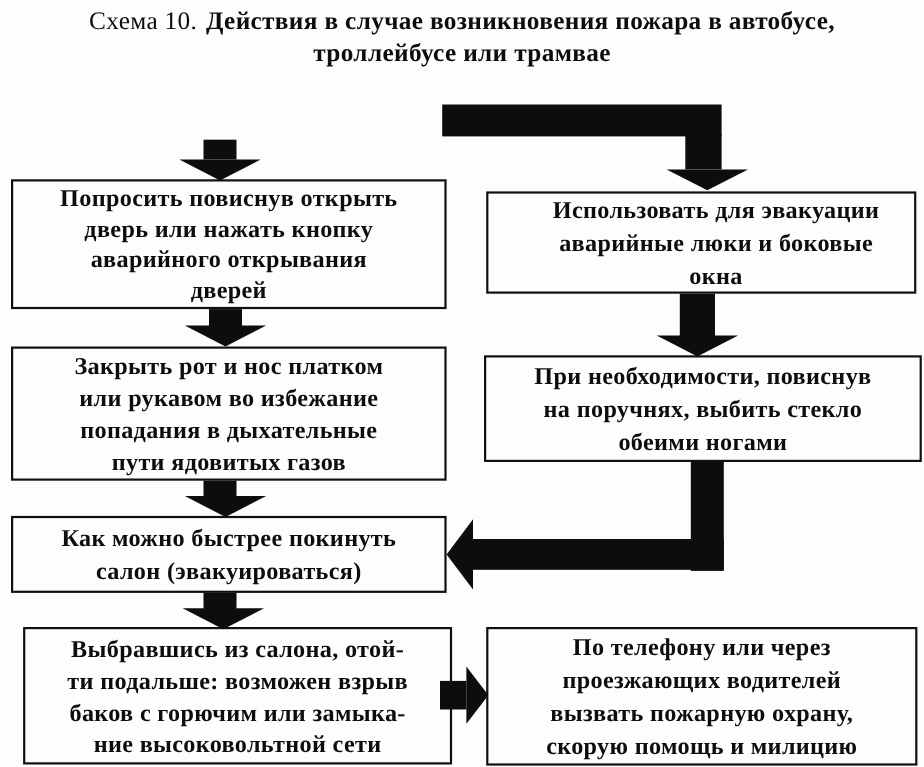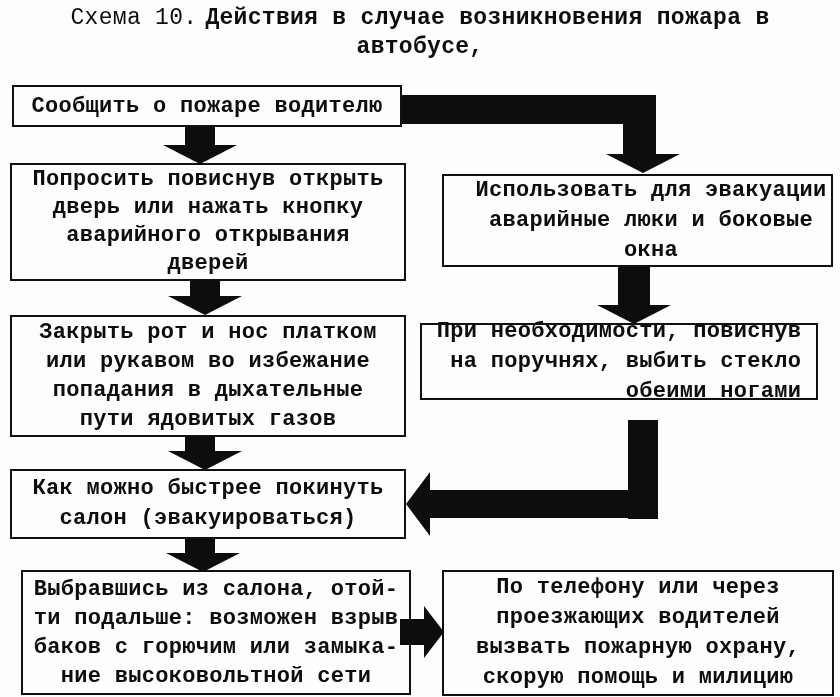--- a/index.html
+++ b/index.html
@@ -5,21 +5,21 @@
   html, body {
     margin: 0;
     padding: 0;
     background: #ffffff;
   }
   .canvas {
     position: relative;
     width: 840px;
     height: 697px;
     background: #fdfdfc;
-    font-family: Liberation Mono, monospace;
+    font-family: Liberation Serif, serif;
     color: #0d0d0d;
     overflow: hidden;
   }
   .title {
     position: absolute;
     left: 0;
     top: 4px;
     width: 840px;
     text-align: center;
     font-size: 23px;
@@ -55,45 +55,43 @@
   .b-ask      { left: 10px;  top: 163px; width: 396px; height: 118px; }
   .b-ask .box-text      { line-height: 28px; }
   .b-cover    { left: 10px;  top: 315px; width: 396px; height: 122px; }
   .b-cover .box-text    { line-height: 29px; }
   .b-leave    { left: 10px;  top: 469px; width: 396px; height: 70px; }
   .b-leave .box-text    { line-height: 30px; }
   .b-away     { left: 10px;  top: 570px; width: 390px; height: 125px; margin-left: 11px; }
   .b-away .box-text     { line-height: 29px; }
   .b-hatches  { left: 442px; top: 174px; width: 391px; height: 93px; padding-left: 27px; }
   .b-hatches .box-text  { line-height: 30px; }
-  .b-glass    { left: 420px; top: 323px; width: 398px; height: 77px; text-align: right; }
+  .b-glass    { left: 440px; top: 323px; width: 398px; height: 97px; }
   .b-glass .box-text    { line-height: 30px; }
   .b-call     { left: 442px; top: 570px; width: 392px; height: 126px; }
   .b-call .box-text     { line-height: 30px; }
 
   
   .ink { background: #0d0d0d; }
   .rect { position: absolute; }
   .tri { position: absolute; width: 0; height: 0; }
   .tri-down  { border-left: 37px solid transparent; border-right: 37px solid transparent; border-top: 19px solid #0d0d0d; }
   .tri-left  { border-top: 32px solid transparent; border-bottom: 32px solid transparent; border-right: 24px solid #0d0d0d; }
   .tri-right { border-top: 26px solid transparent; border-bottom: 26px solid transparent; border-left: 20px solid #0d0d0d; }
 </style>
 </head>
 <body>
 
 <div class="canvas">
 
   <div class="title">
     <span><span class="prefix">Схема 10.</span><span class="bold">Действия в случае возникновения пожара в автобусе,</span></span>
+    <div class="bold">троллейбусе или трамвае</div>
   </div>
 
-  <div class="box b-report">
-    <span class="box-text">Сообщить о пожаре водителю</span>
-  </div>
 
   <div class="box b-ask">
     <span class="box-text">Попросить повиснув открыть
 дверь или нажать кнопку
 аварийного открывания
 дверей</span>
   </div>
 
   <div class="box b-cover">
     <span class="box-text">Закрыть рот и нос платком

